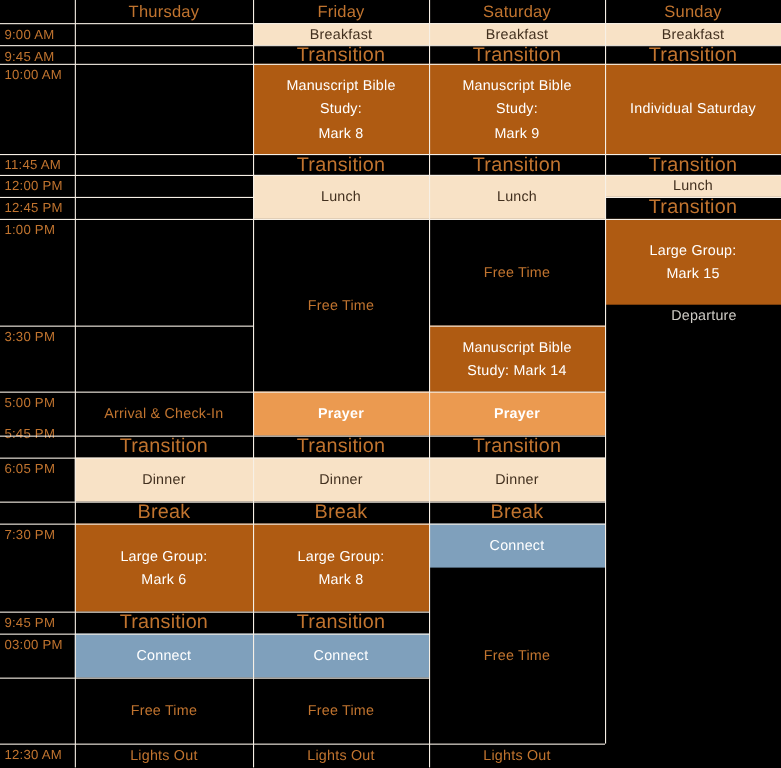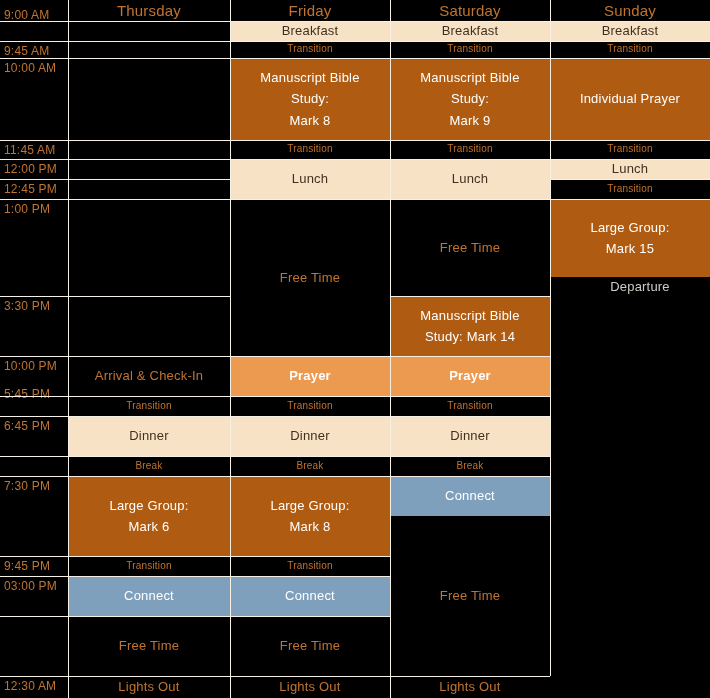--- a/index.html
+++ b/index.html
@@ -58,63 +58,63 @@
     line-height: 1.65;
     box-sizing: border-box;
     z-index: 2;
     white-space: pre-line;
     padding: 0 8px;
   }
   .ev.meal       { background: var(--meal_fill, #f8e2c6); color: var(--meal_text, #42301f); }
   .ev.session    { background: var(--session_fill, #af5b12); color: var(--block_text, #ffffff); }
   .ev.prayer     { background: var(--prayer_fill, #eb9a50); color: var(--block_text, #ffffff); font-weight: bold; }
   .ev.connect    { background: var(--connect_fill, #7fa0bc); color: var(--block_text, #ffffff); }
-  .ev.transition { color: var(--accent_text, #c1742f); font-size: 10px; text-align: right; }
+  .ev.transition { color: var(--accent_text, #c1742f); font-size: 18px; text-align: right; }
   .ev.free       { color: var(--accent_text, #c1742f); }
   .ev.departure  { color: var(--departure_text, #cfccc6); }
 </style>
 </head>
 <body>
 
 <div class="board">
 
   <div class="day-header" style="left:68px;width:162px">Thursday</div>
   <div class="day-header" style="left:230px;width:160px">Friday</div>
   <div class="day-header" style="left:550px;width:160px">Sunday</div>
   <div class="day-header" style="left:390px;width:160px">Saturday</div>
 
-  <div class="time-label" style="top:5px">9:00 AM</div>
+  <div class="time-label" style="top:21px">9:00 AM</div>
   <div class="time-label" style="top:41px">9:45 AM</div>
   <div class="time-label" style="top:58px">10:00 AM</div>
   <div class="time-label" style="top:140px">11:45 AM</div>
   <div class="time-label" style="top:159px">12:00 PM</div>
   <div class="time-label" style="top:179px">12:45 PM</div>
   <div class="time-label" style="top:199px">1:00 PM</div>
   <div class="time-label" style="top:296px">3:30 PM</div>
-  <div class="time-label" style="top:356px">10:00 PM</div>
+  <div class="time-label" style="top:356px">5:00 PM</div>
   <div class="time-label" style="top:384px">5:45 PM</div>
-  <div class="time-label" style="top:416px">6:45 PM</div>
+  <div class="time-label" style="top:416px">6:05 PM</div>
   <div class="time-label" style="top:476px">7:30 PM</div>
   <div class="time-label" style="top:556px">9:45 PM</div>
   <div class="time-label" style="top:576px">03:00 PM</div>
   <div class="time-label" style="top:676px">12:30 AM</div>
 
   <div class="ev meal" style="left:230px;top:21px;width:160px;height:20px">Breakfast</div>
   <div class="ev meal" style="left:390px;top:21px;width:160px;height:20px">Breakfast</div>
   <div class="ev meal" style="left:550px;top:21px;width:160px;height:20px">Breakfast</div>
   <div class="ev transition" style="left:230px;top:41px;width:160px;height:17px">Transition</div>
   <div class="ev transition" style="left:390px;top:41px;width:160px;height:17px">Transition</div>
   <div class="ev transition" style="left:550px;top:41px;width:160px;height:17px">Transition</div>
   <div class="ev session" style="left:230px;top:58px;width:160px;height:82px">Manuscript Bible
 Study:
 Mark 8</div>
   <div class="ev session" style="left:390px;top:58px;width:160px;height:82px">Manuscript Bible
 Study:
 Mark 9</div>
-  <div class="ev session" style="left:550px;top:58px;width:160px;height:82px">Individual Prayer</div>
+  <div class="ev session" style="left:550px;top:58px;width:160px;height:82px">Individual Saturday</div>
   <div class="ev transition" style="left:230px;top:140px;width:160px;height:19px">Transition</div>
   <div class="ev transition" style="left:390px;top:140px;width:160px;height:19px">Transition</div>
   <div class="ev transition" style="left:550px;top:140px;width:160px;height:19px">Transition</div>
   <div class="ev meal" style="left:230px;top:159px;width:160px;height:40px">Lunch</div>
   <div class="ev meal" style="left:390px;top:159px;width:160px;height:40px">Lunch</div>
   <div class="ev meal" style="left:550px;top:159px;width:160px;height:20px">Lunch</div>
   <div class="ev transition" style="left:550px;top:179px;width:160px;height:20px">Transition</div>
   <div class="ev free" style="left:230px;top:199px;width:160px;height:157px">Free Time</div>
   <div class="ev free" style="left:390px;top:199px;width:160px;height:97px">Free Time</div>
   <div class="ev session" style="left:550px;top:199px;width:160px;height:78px">Large Group:

